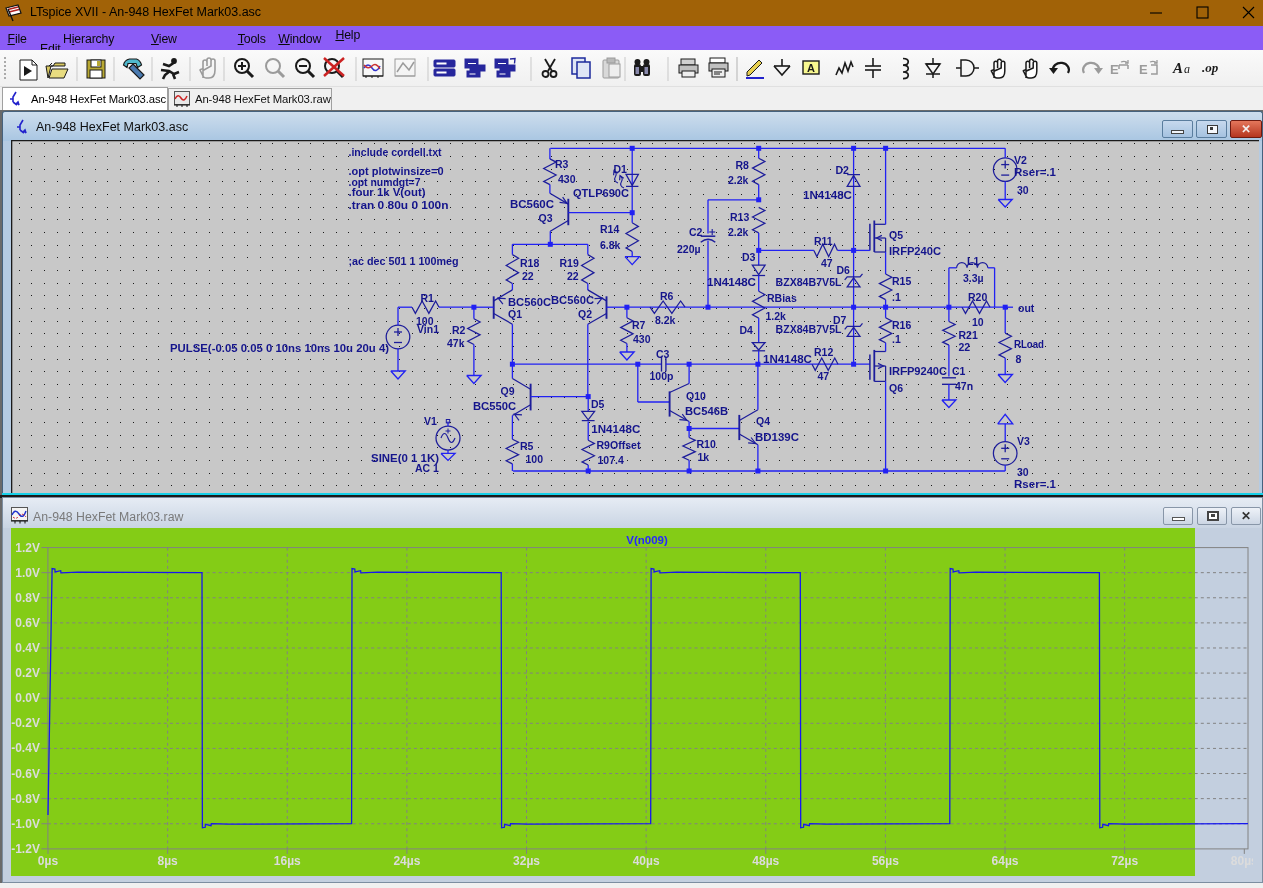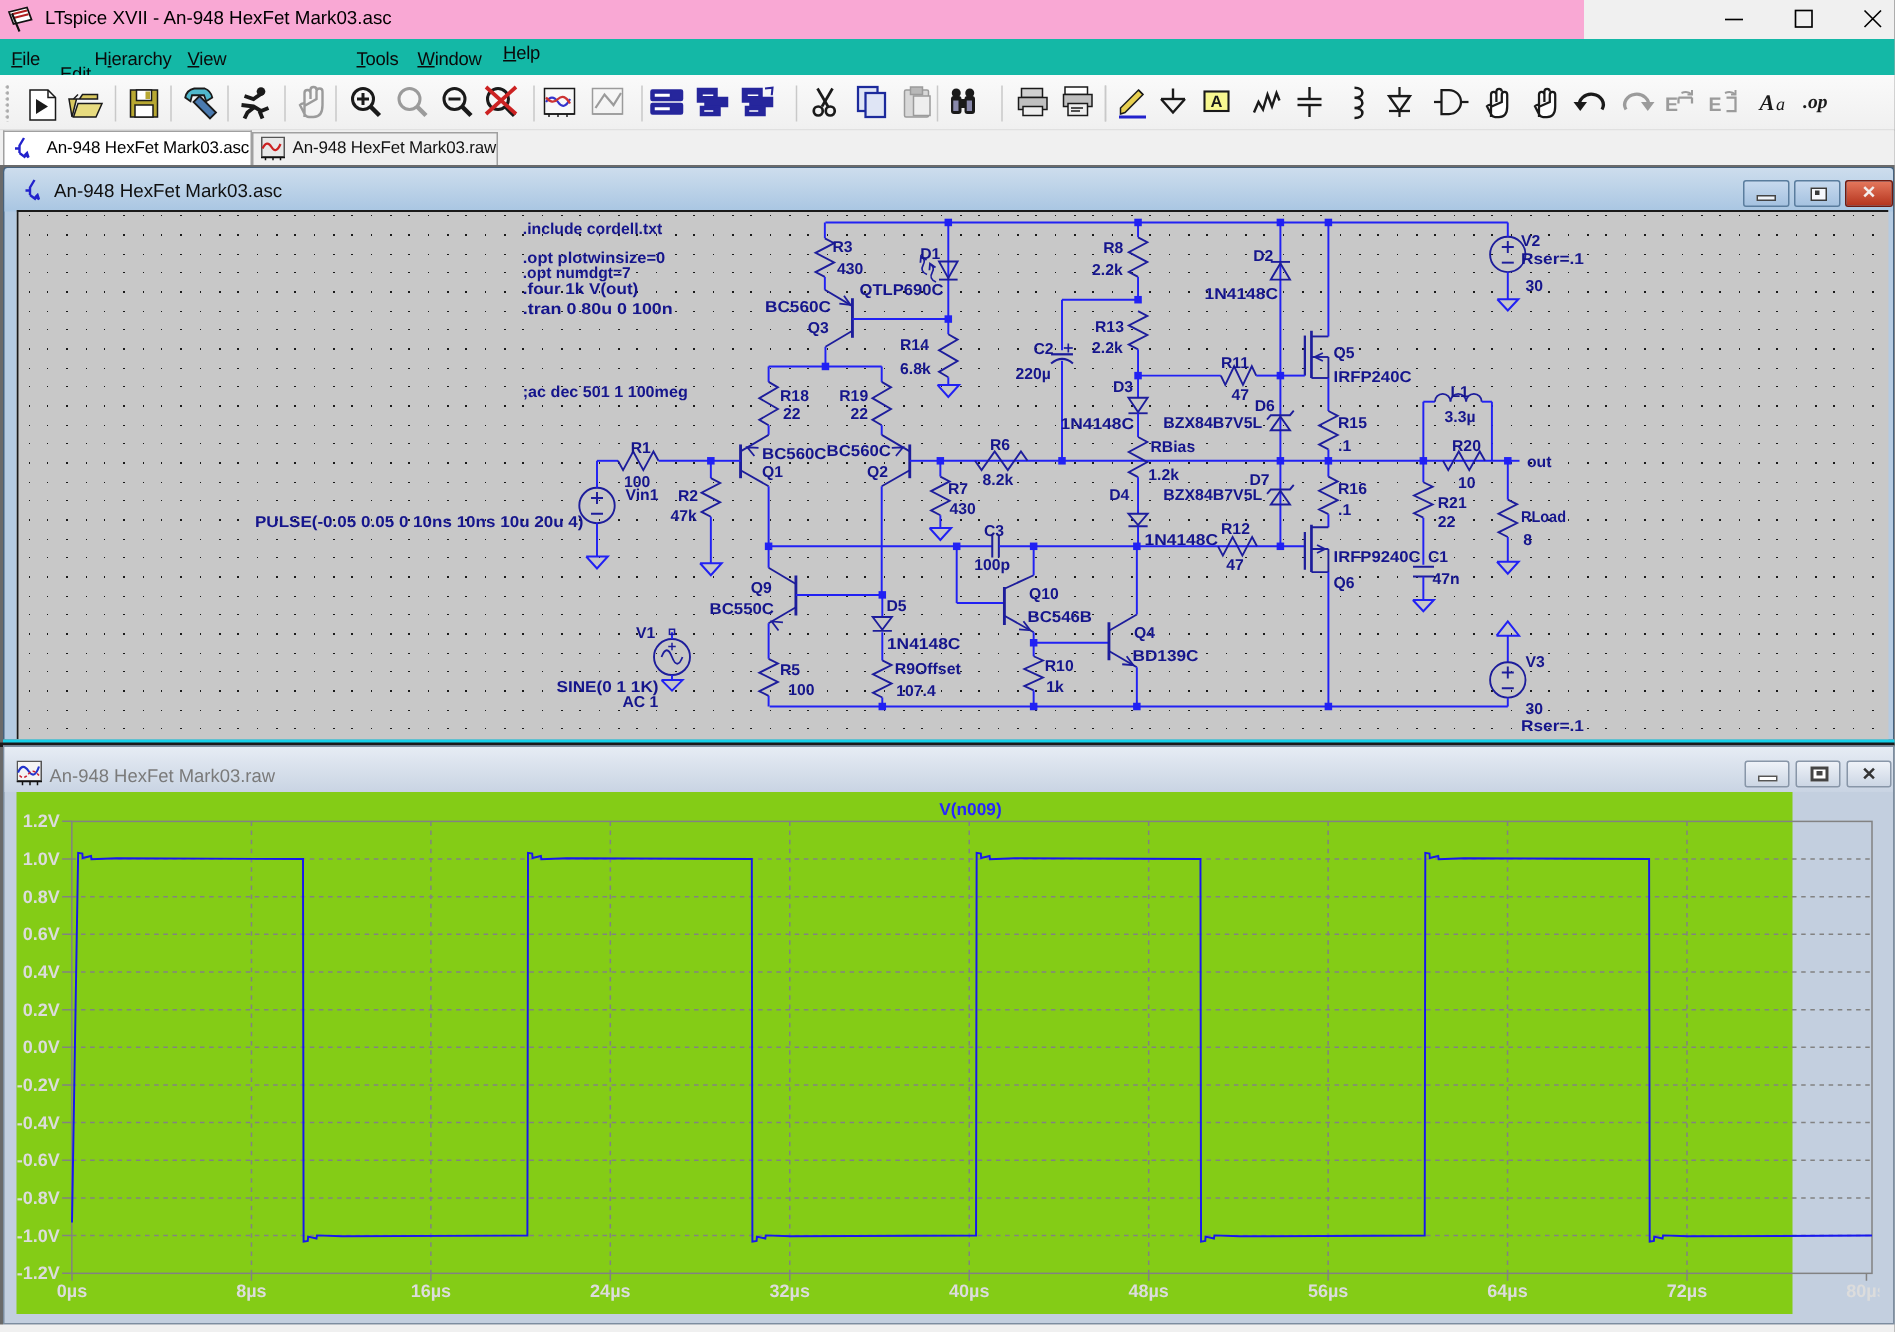--- a/index.html
+++ b/index.html
@@ -1,36 +1,36 @@
 <!DOCTYPE html>
 <html><head><meta charset="utf-8"><style>
 *{margin:0;padding:0;box-sizing:border-box}
 body{width:1263px;height:888px;font-family:"Liberation Sans",sans-serif;background:#f0f0f0;position:relative;overflow:hidden}
 .abs{position:absolute}
 </style></head><body>
-<div class="abs" style="left:0;top:0;width:1056px;height:26px;background:#f9a8d4">
+<div class="abs" style="left:0;top:0;width:1263px;height:26px;background:#a16207">
 <svg class="abs" style="left:5px;top:4px" width="18" height="18" viewBox="0 0 18 18">
       <path d="M1,4 L13,1 L16,9 L4,12 Z" fill="#fff" stroke="#111" stroke-width="1.2"></path>
       <path d="M3,5.5 L13,3 M4,8 L14,5.5" stroke="#b02020" stroke-width="1.4"></path>
       <path d="M3,5 L8,17" stroke="#111" stroke-width="1.4"></path>
     </svg>
 <div class="abs" style="left:30px;top:5px;font-size:12.5px;color:#000">LTspice XVII - An-948 HexFet Mark03.asc</div>
 <svg class="abs" style="left:1140px;top:0" width="123" height="26">
       <g stroke="#000" stroke-width="1.1" fill="none">
         <line x1="10" y1="13" x2="22" y2="13"></line>
         <rect x="57" y="7" width="11" height="11"></rect>
         <path d="M103,7 l11,11 M114,7 l-11,11"></path>
       </g>
     </svg>
 </div>
-<div class="abs" style="left:0;top:26px;width:1263px;height:24px;background:#14b8a6;font-size:12.3px;color:#0a0a0a;letter-spacing:-0.15px">
+<div class="abs" style="left:0;top:26px;width:1263px;height:24px;background:#8b5cf6;font-size:12.3px;color:#0a0a0a;letter-spacing:-0.15px">
 <div class="abs" style="left:7.5px;top:6px"><span style="text-decoration:underline">F</span>ile</div>
 <div class="abs" style="left:40px;top:16px"><span style="text-decoration:underline">E</span>dit</div>
 <div class="abs" style="left:63px;top:6px">H<span style="text-decoration:underline">i</span>erarchy</div>
-<div class="abs" style="left:125px;top:6px"><span style="text-decoration:underline">V</span>iew</div>
+<div class="abs" style="left:151px;top:6px"><span style="text-decoration:underline">V</span>iew</div>
 <div class="abs" style="left:177.5px;top:22px"><span style="text-decoration:underline">S</span>imulate</div>
 <div class="abs" style="left:237.7px;top:6px"><span style="text-decoration:underline">T</span>ools</div>
 <div class="abs" style="left:278.3px;top:6px"><span style="text-decoration:underline">W</span>indow</div>
 <div class="abs" style="left:335.4px;top:2px"><span style="text-decoration:underline">H</span>elp</div>
 </div>
 <div class="abs" style="left:0;top:50px;width:1263px;height:37px;background:linear-gradient(#fafafa,#f0f0f0);border-bottom:1px solid #e0e0e0">
 <div class="abs" style="left:3px;top:6px;width:3px;height:25px;background-image:radial-gradient(circle,#aaa 1px,transparent 1.2px);background-size:4px 4px"></div>
 <svg class="abs" style="left:0;top:6px" width="1240" height="26" viewBox="0 0 1240 26">
       <g transform="translate(18,0)">
         <path d="M2,4 h12 l5,5 v15 h-17 z" fill="#fff" stroke="#1a1a1a"></path>

